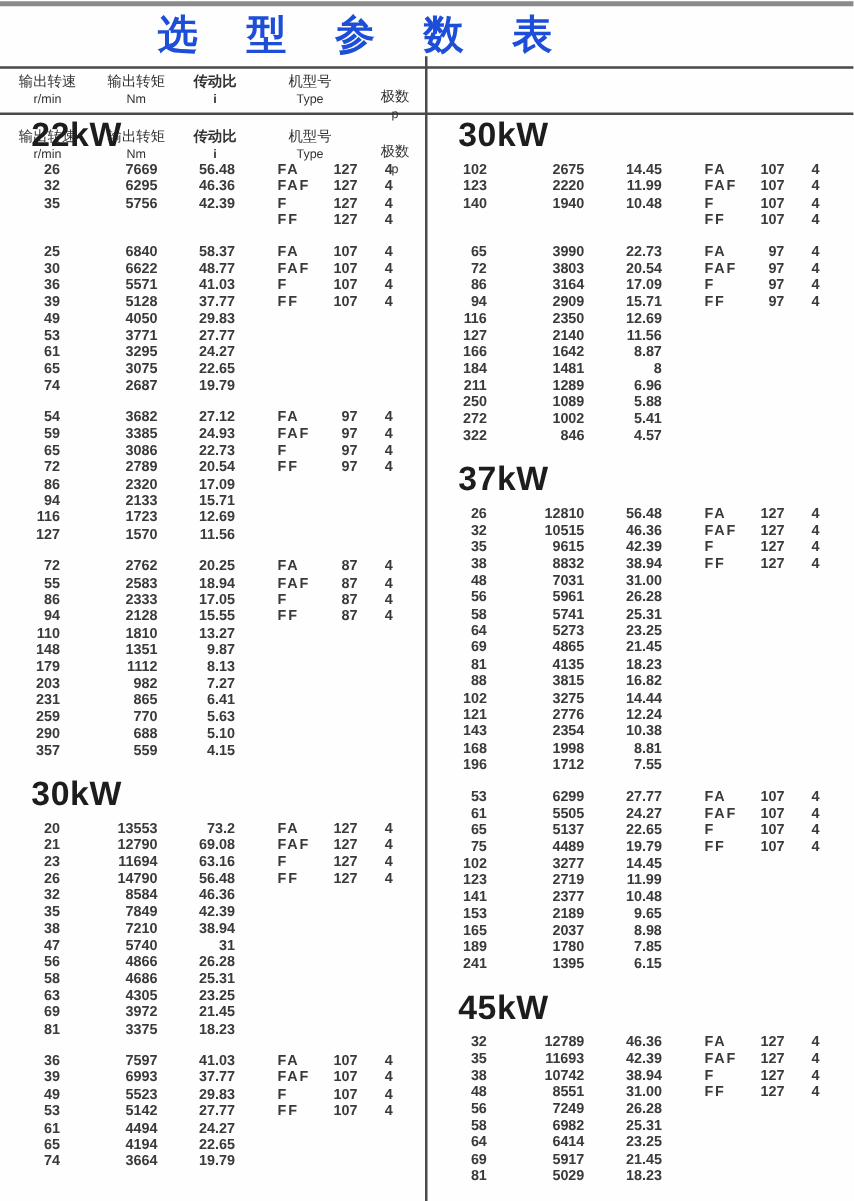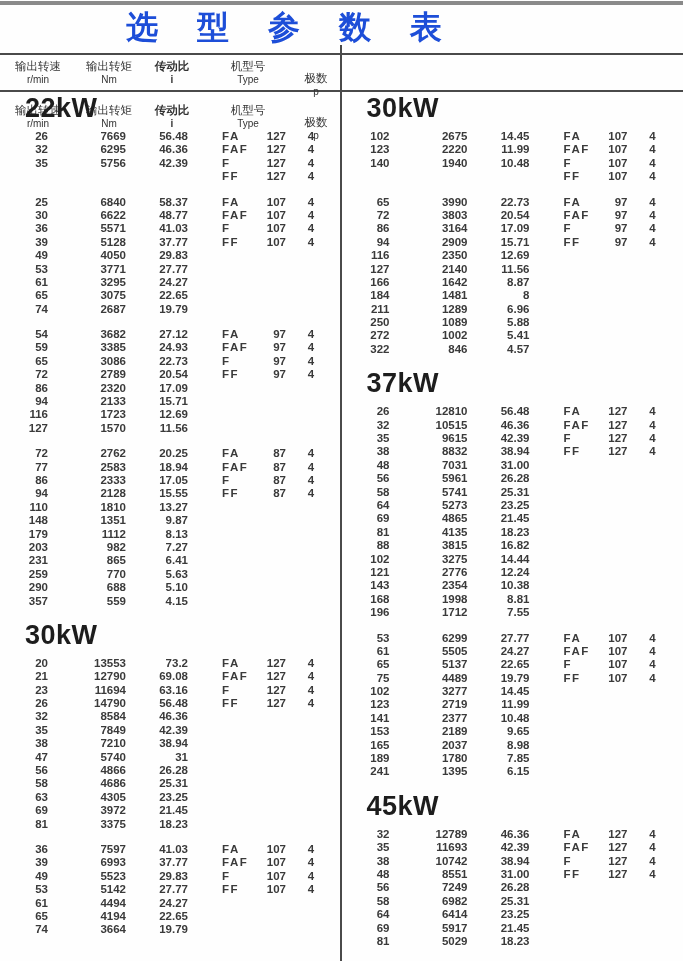--- a/index.html
+++ b/index.html
@@ -308,21 +308,21 @@
         <div class="group">
           <div class="row">
             <span class="c-speed">72</span>
             <span class="c-torque">2762</span>
             <span class="c-ratio">20.25</span>
             <span class="c-tprefix">FA</span>
             <span class="c-tsize">87</span>
             <span class="c-poles">4</span>
           </div>
           <div class="row">
-            <span class="c-speed">77</span>
+            <span class="c-speed">55</span>
             <span class="c-torque">2583</span>
             <span class="c-ratio">18.94</span>
             <span class="c-tprefix">FAF</span>
             <span class="c-tsize">87</span>
             <span class="c-poles">4</span>
           </div>
           <div class="row">
             <span class="c-speed">86</span>
             <span class="c-torque">2333</span>
             <span class="c-ratio">17.05</span>

